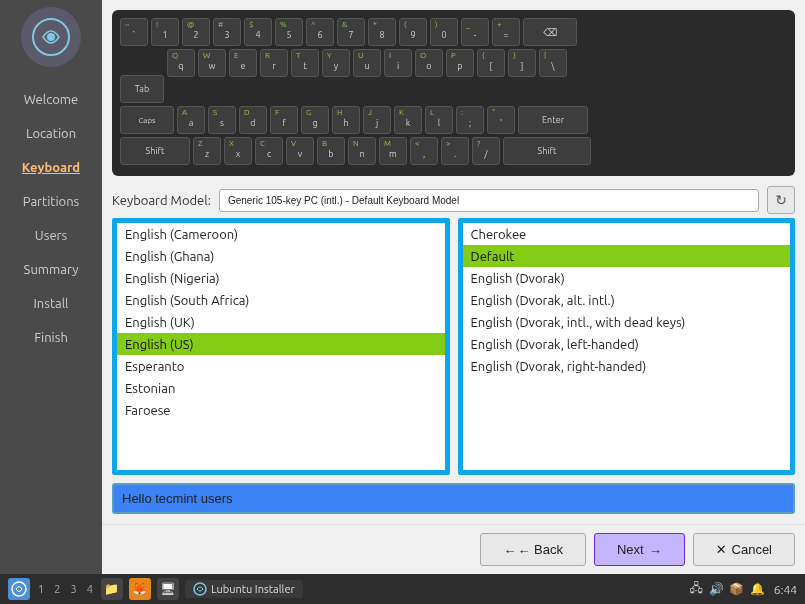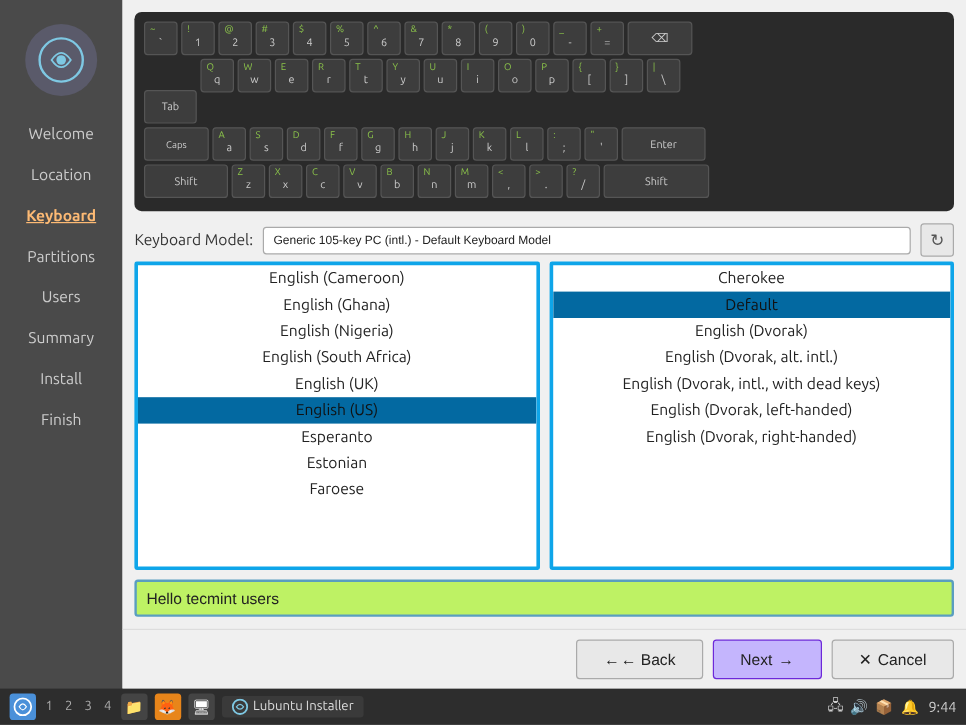--- a/index.html
+++ b/index.html
@@ -21,21 +21,21 @@
       overflow: hidden;
     }
 
     
     .sidebar {
       width: 102px;
       background: #4a4a4a;
       display: flex;
       flex-direction: column;
       align-items: center;
-      padding-top: 20px;
+      padding-top: 7px;
     }
 
     .sidebar-logo {
       width: 60px;
       height: 60px;
       border-radius: 50%;
       background: #5a5a6a;
       display: flex;
       align-items: center;
       justify-content: center;
@@ -168,50 +168,49 @@
     
     .lists-container {
       display: flex;
       gap: 8px;
       flex: 1;
       min-height: 0;
     }
 
     .list-panel {
       flex: 1;
-      border: 3px solid #0ea5e9;
+      border: 5px solid #0ea5e9;
       background: white;
       overflow-y: auto;
       border-radius: 2px;
-      text-align: center;
     }
 
     .list-item {
       padding: 4px 8px;
       cursor: pointer;
       font-size: 13px;
       color: #222;
       white-space: nowrap;
     }
 
     .list-item.selected {
-      background: #0369a1;
+      background: #84cc16;
       color: #111;
     }
 
     
     .test-input {
       margin-top: 8px;
       width: 100%;
       padding: 6px 8px;
       border: 2px solid #5a9ec0;
       border-radius: 3px;
       font-size: 13px;
       color: #222;
-      background: #bef264;
+      background: #3b82f6;
       outline: none;
     }
 
     
     .bottom-bar {
       display: flex;
       justify-content: flex-end;
       align-items: center;
       padding: 8px 10px;
       background: #f0f0f0;
@@ -646,15 +645,15 @@
     <span>Lubuntu Installer</span>
   </div>
 
   <div class="taskbar-right">
     <div class="taskbar-tray">
       <span style="font-size:12px;">🖧</span>
       <span style="font-size:12px;">🔊</span>
       <span style="font-size:12px;">📦</span>
       <span style="font-size:12px;">🔔</span>
     </div>
-    <span style="color:#ccc; font-size:12px;">9:44</span>
+    <span style="color:#ccc; font-size:12px;">6:44</span>
   </div>
 </div>
 
 </body></html>

